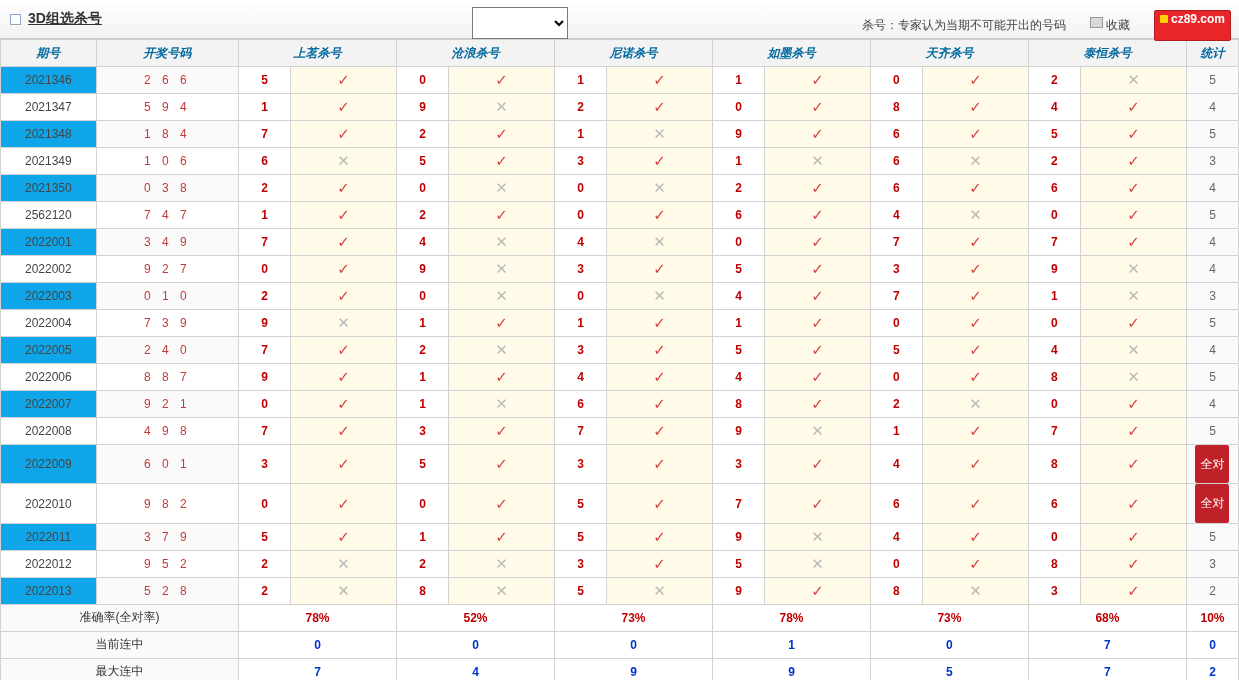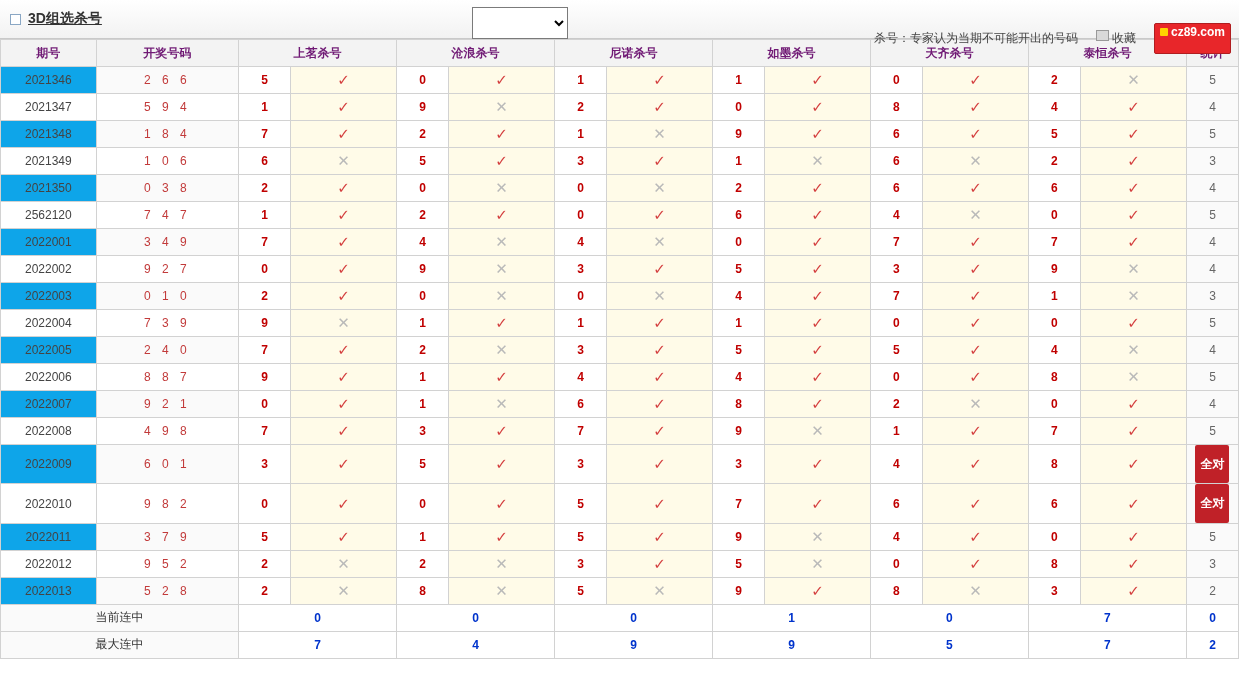--- a/index.html
+++ b/index.html
@@ -32,22 +32,22 @@
     font-family:"Liberation Sans",sans-serif;
     font-size:13px;
     width:96px;height:23px;
     padding:15px 2px;
     border:1px solid #7a7a7a;
     background:#fff;
     color:#000;
   }
   .right-note{
     position:absolute;right:8px;top:10px;
-    display:flex;align-items:center;gap:18px;
-    font-size:12px;color:#444;margin-top:13px;
+    display:flex;align-items:center;gap:24px;
+    font-size:12px;color:#444;
   }
   .fav{display:flex;align-items:flex-start;gap:3px;color:#444;}
   .fav-ico{
     width:11px;height:9px;background:#d9d9d9;border:1px solid #999;display:inline-block;
   }
   .logo{
     background:#e8262a;color:#fff;font-weight:bold;font-size:12px;
     padding:1px 5px 14px 5px;border:1px solid #b01d20;border-radius:2px;
     letter-spacing:0px;
     display:flex;align-items:center;gap:3px;
@@ -65,22 +65,23 @@
     padding:0;
     height:26px;
     text-align:center;
     vertical-align:middle;
     font-size:12px;
   }
   thead th{
     background:#f3f3f3;
     font-weight:bold;
     font-size:13px;
-    color:#701a75;
+    color:#0369a1;
     height:28px;
+    font-style:italic;
   }
   .c-issue{width:92px;}
   .c-open{width:137px;}
   .c-exp{width:50px;}
   .c-mark{width:102px;}
   .c-stat{width:50px;}
 
   td.issue{color:#444;font-size:12px;}
   tr.odd td.issue{background:#0ea5e9;}
   td.open{letter-spacing:4px;color:#c23a3a;font-size:13px;}
@@ -88,21 +89,21 @@
   td.num{color:#c00000;font-weight:bold;font-size:13px;background:#fff;}
   td.mark{background:#fffbe8;}
   td.stat{color:#666;font-size:12px;background:#fafafa;}
 
   .tick{color:#d43f3f;font-size:15px;font-weight:bold;line-height:1;}
   .cross{color:#b9b9b9;font-size:15px;line-height:1;}
 
   .badge-all{
     display:inline-block;
     background:#c02128;color:#fff;
-    font-size:12px;font-weight:bold;
+    font-size:12px;font-weight:normal;
     padding:12px 5px;border-radius:2px;
     line-height:1.2;
   }
 
   
   tr.current td.issue{background:#fafafa;color:#444;}
   td.cur-label{
     background:#c02128;color:#fff;font-weight:bold;font-size:13px;
   }
   td.cur-num{
@@ -495,20 +496,30 @@
           <td class="mark"><span class="cross">✕</span></td>
           <td class="num">9</td>
           <td class="mark"><span class="tick">✓</span></td>
           <td class="num">8</td>
           <td class="mark"><span class="cross">✕</span></td>
           <td class="num">3</td>
           <td class="mark"><span class="tick">✓</span></td>
           <td class="stat">2</td>
         </tr>
         <tr>
+          <td class="sum-label" colspan="2">准确率(全对率)</td>
+          <td colspan="2" class="sum-val-pct">78%</td>
+          <td colspan="2" class="sum-val-pct">52%</td>
+          <td colspan="2" class="sum-val-pct">73%</td>
+          <td colspan="2" class="sum-val-pct">78%</td>
+          <td colspan="2" class="sum-val-pct">73%</td>
+          <td colspan="2" class="sum-val-pct">68%</td>
+          <td class="sum-stat-pct">10%</td>
+        </tr>
+        <tr>
           <td class="sum-label" colspan="2">当前连中</td>
           <td colspan="2" class="sum-val">0</td>
           <td colspan="2" class="sum-val">0</td>
           <td colspan="2" class="sum-val">0</td>
           <td colspan="2" class="sum-val">1</td>
           <td colspan="2" class="sum-val">0</td>
           <td colspan="2" class="sum-val">7</td>
           <td class="sum-stat">0</td>
         </tr>
         <tr>

